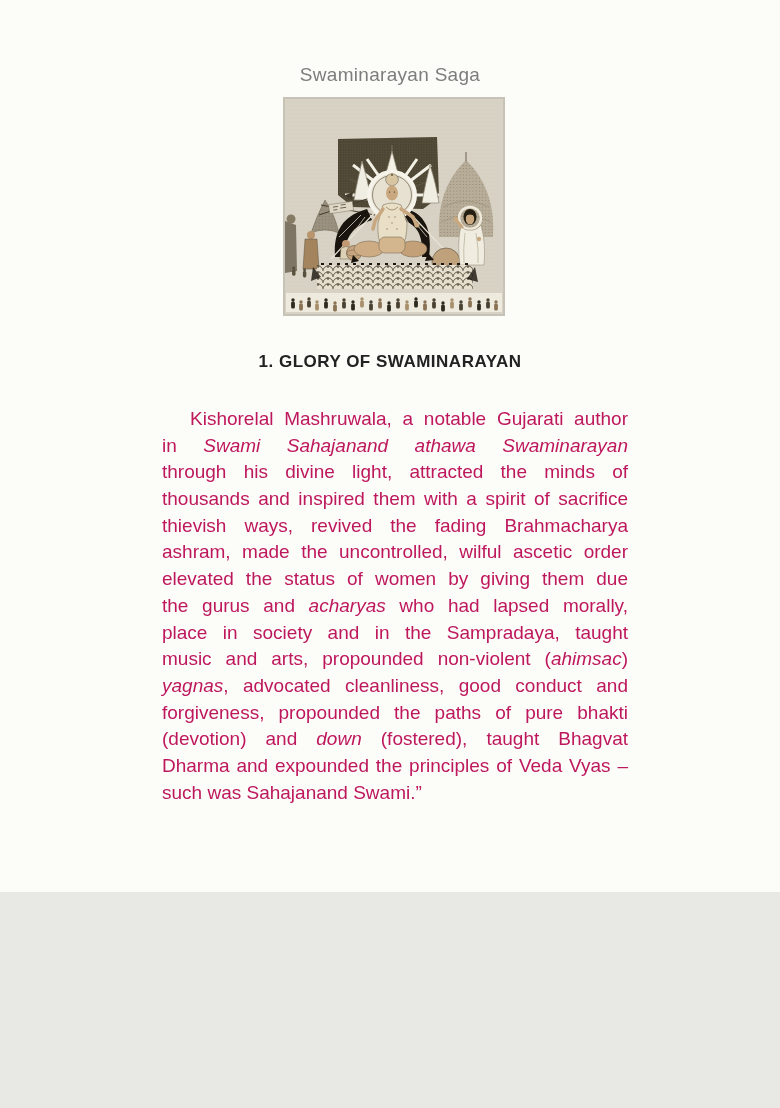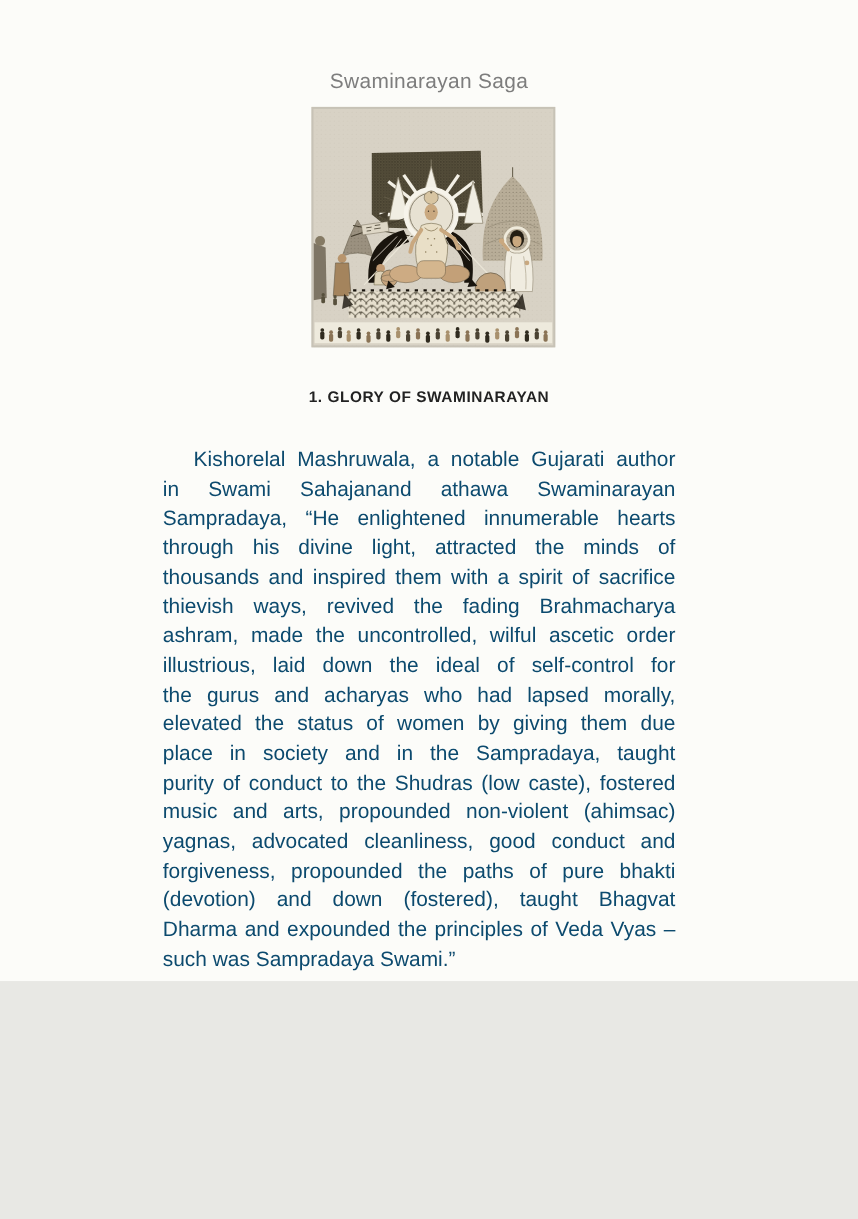--- a/index.html
+++ b/index.html
@@ -12,34 +12,34 @@
   .running-header{
     position:absolute; top:64px; left:0; width:100%;
     text-align:center; font-size:19px; color:#7d7d7d; letter-spacing:0.3px;
   }
   .illustration{
     position:absolute; left:283px; top:97px; width:222px; height:219px;
   }
   .illustration svg{display:block; width:222px; height:219px;}
   .chapter-title{
     position:absolute; top:352px; left:0; width:100%; margin:0;
-    text-align:center; font-size:14px; font-weight:bold;
+    text-align:center; font-size:17px; font-weight:bold;
     color:#222; letter-spacing:0.5px;
   }
   .body-paragraph{
-    position:absolute; left:148px; top:406px; width:466px;
-    font-size:19px; color:#0c4a6e;
+    position:absolute; left:162px; top:406px; width:466px;
+    font-size:19px; color:#be185d;
   }
   .pline{
     height:26.7px; line-height:26.7px; white-space:nowrap;
     text-align:justify; text-align-last:justify;
   }
   .pline.first{text-indent:28px;}
   .pline.last{text-align-last:left;}
-  .it{}
+  .it{font-style:italic;}
   .pen-mark{
     position:absolute; left:198px; top:996px; width:2px; height:12px;
     background:#8d8775; transform:rotate(14deg); border-radius:1px; opacity:.75;
   }
   .speck{position:absolute; border-radius:50%; background:#d4cfbf;}
   .speck.s1{left:293px; top:1023px; width:4px; height:3px;}
   .speck.s2{left:449px; top:1026px; width:4px; height:3px; opacity:.8;}
   .page-number{
     position:absolute; top:1076px; left:0; width:100%;
     text-align:center; font-size:15px; font-weight:bold; color:#1d1d1d;
@@ -229,36 +229,33 @@
 
       <rect x="1" y="1" width="220" height="217" fill="none" stroke="#c7c2b6" stroke-width="2"></rect>
     </svg>
   </div>
 
   <h1 class="chapter-title">1. GLORY OF SWAMINARAYAN</h1>
 
   <div class="body-paragraph">
       <div class="pline first"><span>Kishorelal Mashruwala, a notable Gujarati author</span></div>
       <div class="pline"><span>in </span><span class="it">Swami Sahajanand athawa Swaminarayan</span></div>
-      <div class="pline"><span class="it">Sampradaya,</span><span> “He enlightened innumerable hearts</span></div>
       <div class="pline"><span>through his divine light, attracted the minds of</span></div>
       <div class="pline"><span>thousands and inspired them with a spirit of sacrifice</span></div>
       <div class="pline"><span>thievish ways, revived the fading Brahmacharya</span></div>
       <div class="pline"><span>ashram, made the uncontrolled, wilful ascetic order</span></div>
-      <div class="pline"><span>illustrious, laid down the ideal of self-control for</span></div>
+      <div class="pline"><span>elevated the status of women by giving them due</span></div>
       <div class="pline"><span>the gurus and </span><span class="it">acharyas</span><span> who had lapsed morally,</span></div>
-      <div class="pline"><span>elevated the status of women by giving them due</span></div>
       <div class="pline"><span>place in society and in the Sampradaya, taught</span></div>
-      <div class="pline"><span>purity of conduct to the Shudras (low caste), fostered</span></div>
       <div class="pline"><span>music and arts, propounded non-violent (</span><span class="it">ahimsac</span><span>)</span></div>
       <div class="pline"><span class="it">yagnas</span><span>, advocated cleanliness, good conduct and</span></div>
       <div class="pline"><span>forgiveness, propounded the paths of pure bhakti</span></div>
       <div class="pline"><span>(devotion) and </span><span class="it">down</span><span> (fostered), taught Bhagvat</span></div>
       <div class="pline"><span>Dharma and expounded the principles of Veda Vyas –</span></div>
-      <div class="pline last"><span>such was Sampradaya Swami.”</span></div>
+      <div class="pline last"><span>such was Sahajanand Swami.”</span></div>
     </div>
 
   <div class="pen-mark"></div>
   <div class="speck s1"></div>
   <div class="speck s2"></div>
 
   <div class="page-number">1</div>
 
 </div>
 

